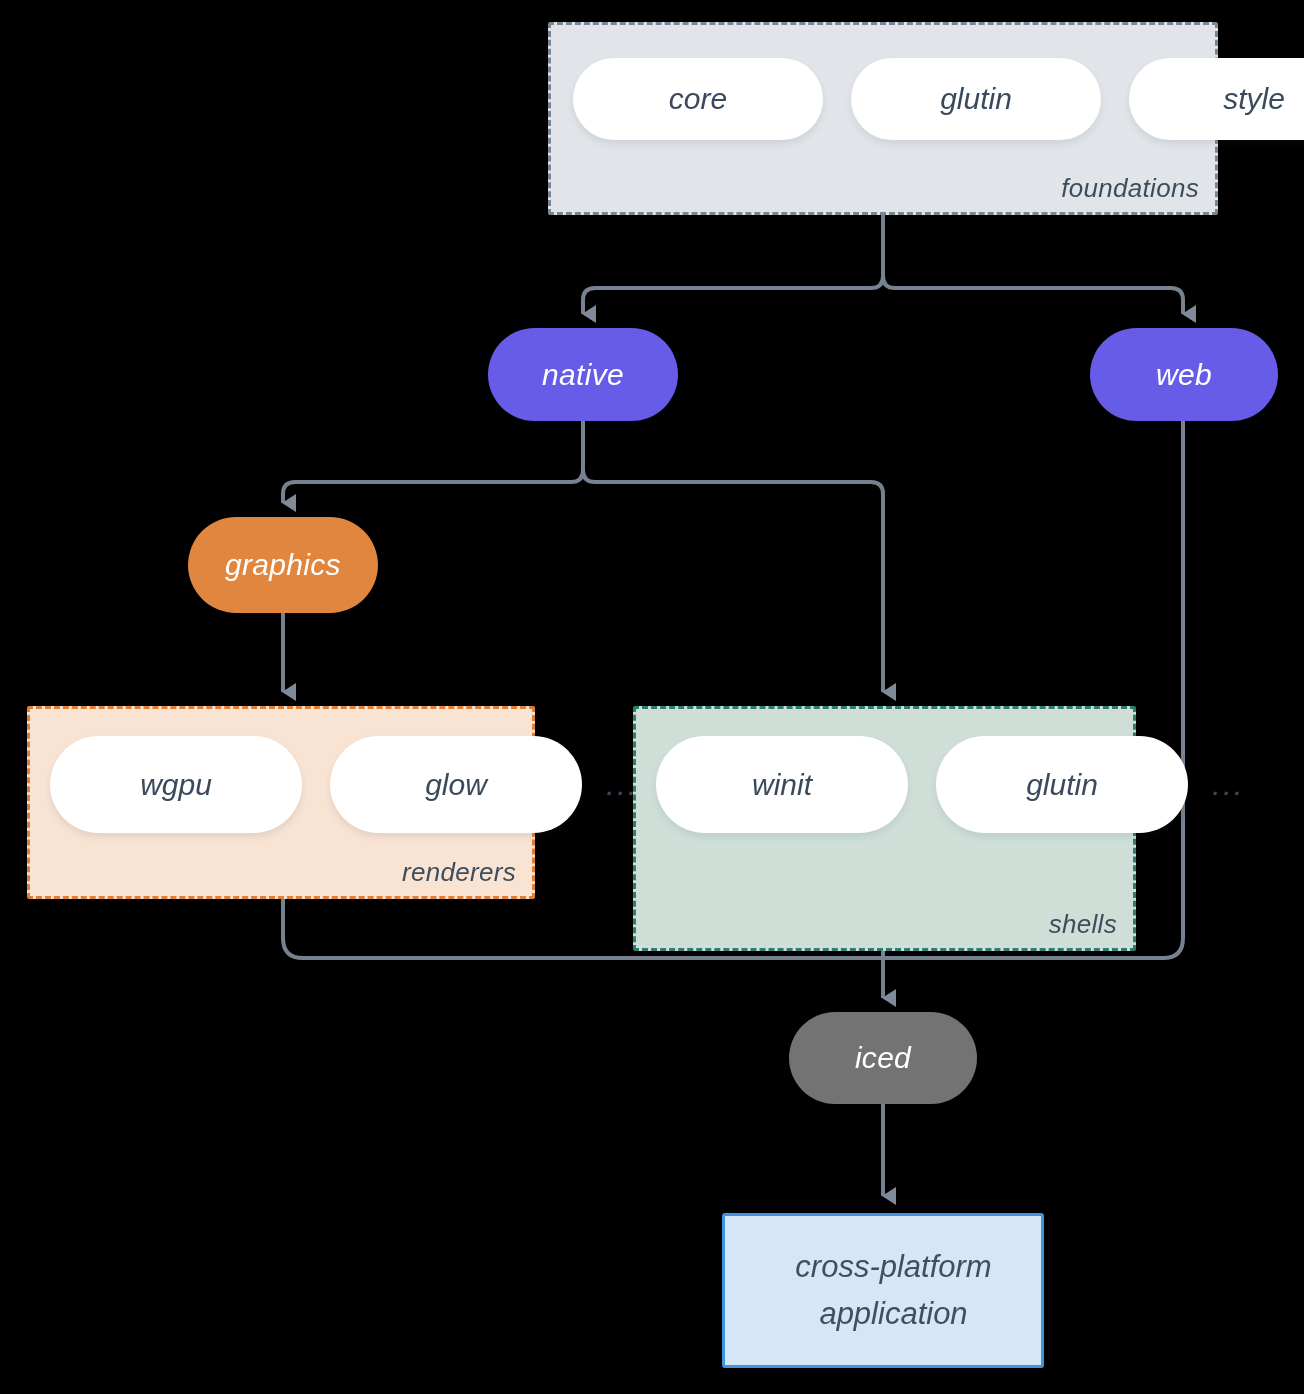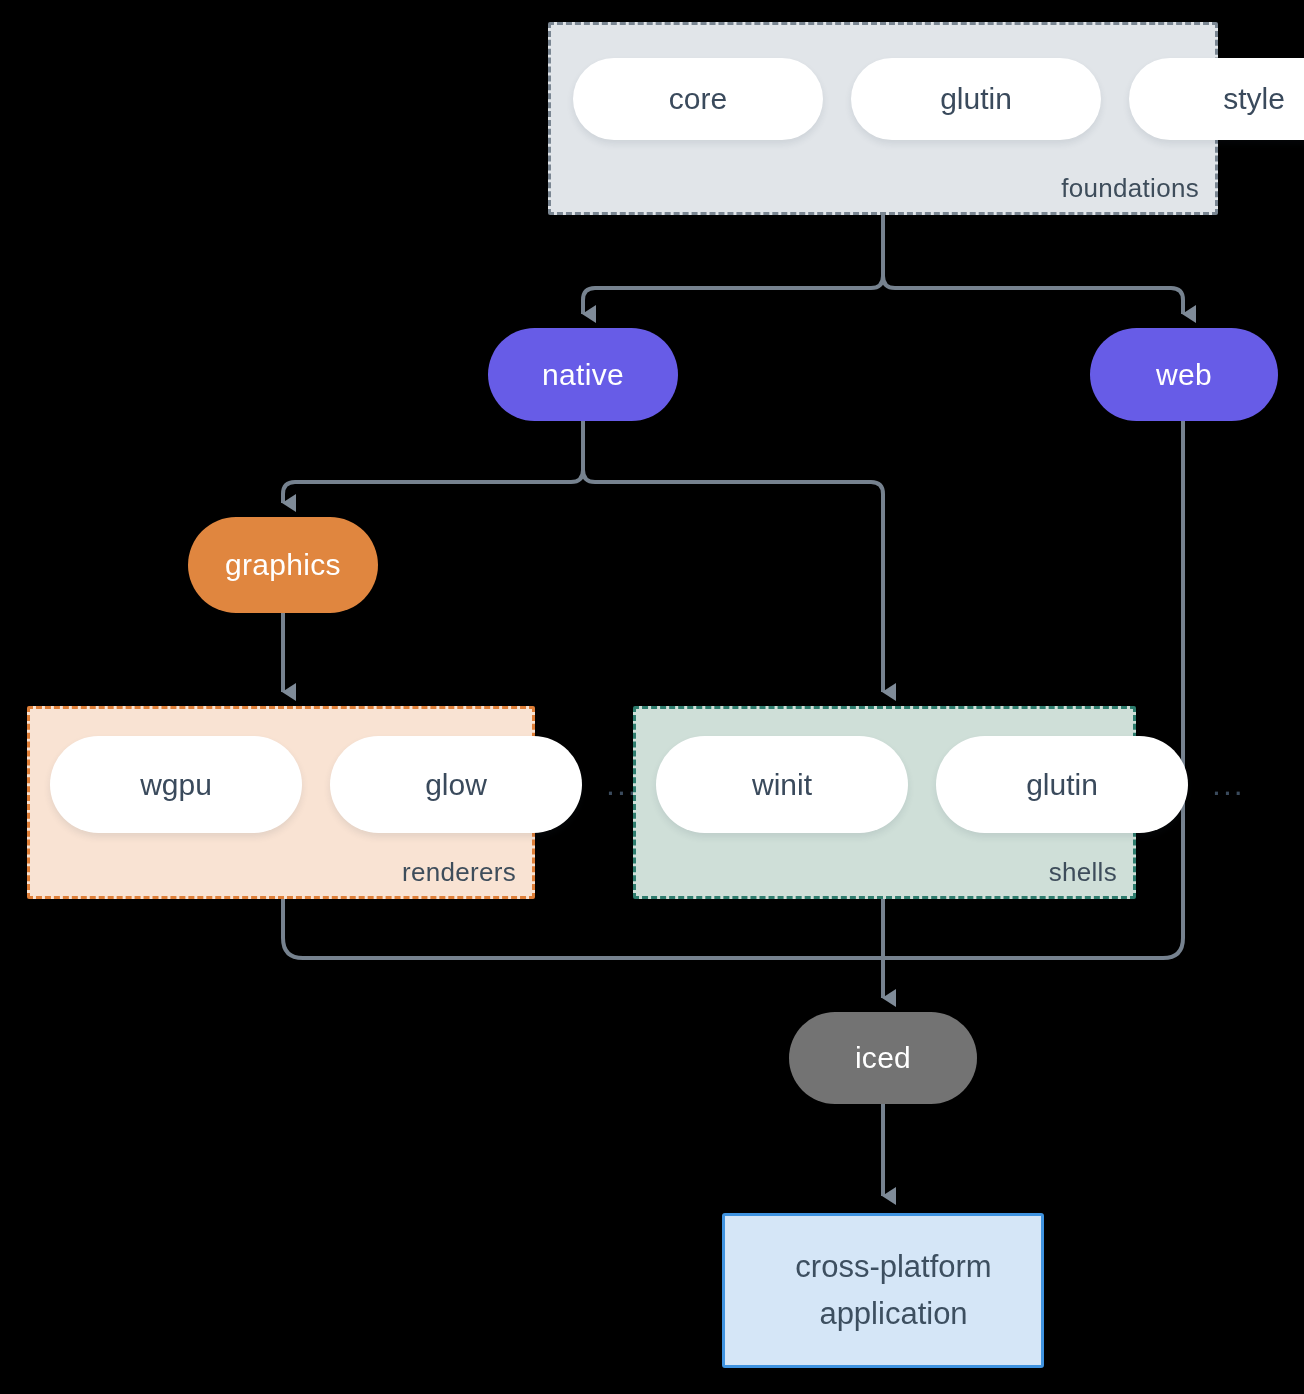--- a/index.html
+++ b/index.html
@@ -1,27 +1,28 @@
 <!DOCTYPE html>
 <html><head>
 <meta charset="utf-8">
 <style>
   html,body{margin:0;padding:0;background:#000;}
   .canvas{
     position:relative;width:1304px;height:1394px;background:#000;overflow:hidden;
     font-family:"Liberation Sans","DejaVu Sans",sans-serif;
+    font-style:italic;
   }
   svg.connectors{position:absolute;left:0;top:0;z-index:1;}
   .node,.groupbox,.appbox{position:absolute;z-index:2;box-sizing:border-box;}
 
   
   .groupbox{border:3px dashed;border-radius:2px;}
   .groupbox.foundations{left:548px;top:22px;width:670px;height:193px;background:#e1e5e9;border-color:#7a8692;}
   .groupbox.renderers{left:27px;top:706px;width:508px;height:193px;background:#f9e3d3;border-color:#df7f38;}
-  .groupbox.shells{left:633px;top:706px;width:503px;height:193px;background:#cfdfd8;border-color:#2e7d6e;}
+  .groupbox.shells{left:633px;top:706px;width:503px;height:245px;background:#cfdfd8;border-color:#2e7d6e;}
   .group-label{position:absolute;right:16px;bottom:8px;font-size:26px;color:#3e4d5b;letter-spacing:.3px;}
   .pill-row{position:absolute;left:22px;top:33px;display:flex;align-items:center;gap:28px;}
   .pill-row .ellipsis{font-size:32px;color:#3a4a5c;margin-left:-4px;letter-spacing:2px;}
 
   
   .pill{
     background:#fff;border-radius:60px;height:82px;min-width:182px;padding:0 34px;
     display:flex;align-items:center;justify-content:center;
     font-size:30px;color:#3a4a5c;box-shadow:0 4px 7px rgba(40,60,80,.10);
   }

